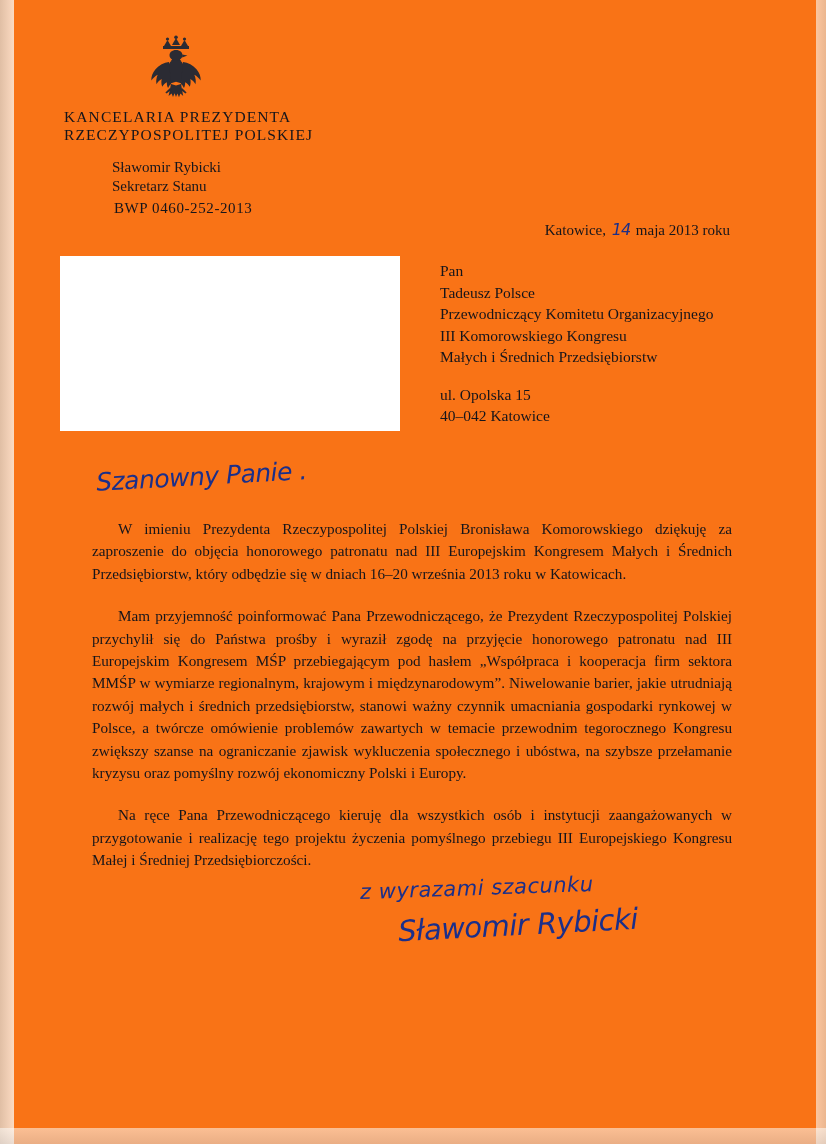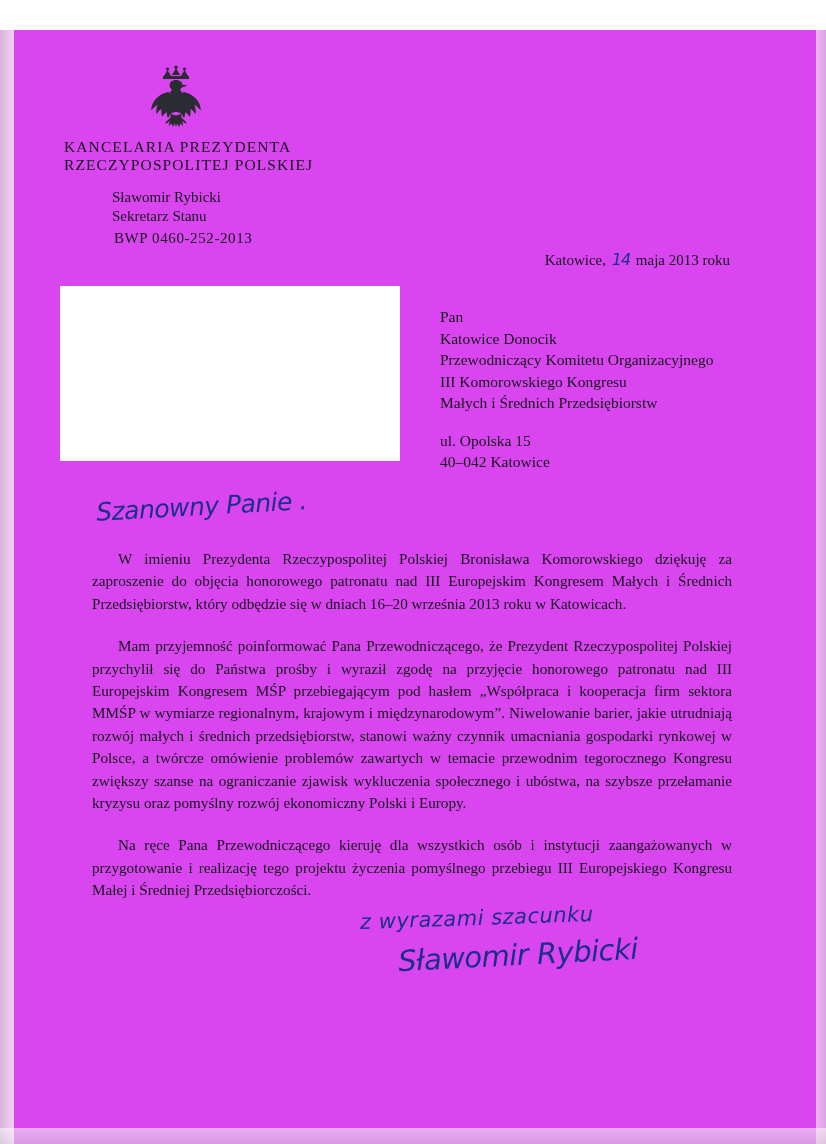--- a/index.html
+++ b/index.html
@@ -13,22 +13,21 @@
     position: relative;
     font-family: "Liberation Serif", serif;
     color: #111111;
     overflow: hidden;
   }
 
   
   .page {
     position: absolute;
     inset: 0;
-    background: #d946ef;
-    margin-top: 30px;
+    background: #f97316;
   }
   .scan-edge-left {
     position: absolute;
     left: 0; top: 0;
     width: 14px; height: 100%;
     background: linear-gradient(to right, #d8d8d4, #fdfdfb);
     opacity: .75;
   }
   .scan-edge-right {
     position: absolute;
@@ -100,21 +99,21 @@
     font-size: 16px;
     color: #1b2f8a;
     letter-spacing: -1px;
     padding: 0 2px;
   }
 
   
   .addressee {
     position: absolute;
     left: 440px;
-    top: 276px;
+    top: 260px;
     width: 330px;
     font-size: 15.5px;
     line-height: 21.5px;
     color: #15151b;
   }
   .addressee .addr-gap {
     height: 16px;
   }
 
   
@@ -241,21 +240,21 @@
   <div class="date-line">
     <span>Katowice,</span>
     <span class="date-handwritten">14</span>
     <span>maja 2013 roku</span>
   </div>
 
   <div class="patch"></div>
 
   <div class="addressee">
     <div>Pan</div>
-    <div>Katowice Donocik</div>
+    <div>Tadeusz Polsce</div>
     <div>Przewodniczący Komitetu Organizacyjnego</div>
     <div>III Komorowskiego Kongresu</div>
     <div>Małych i Średnich Przedsiębiorstw</div>
     <div class="addr-gap"></div>
     <div>ul. Opolska 15</div>
     <div>40–042 Katowice</div>
   </div>
 
   <div class="salutation">Szanowny Panie .</div>
 

